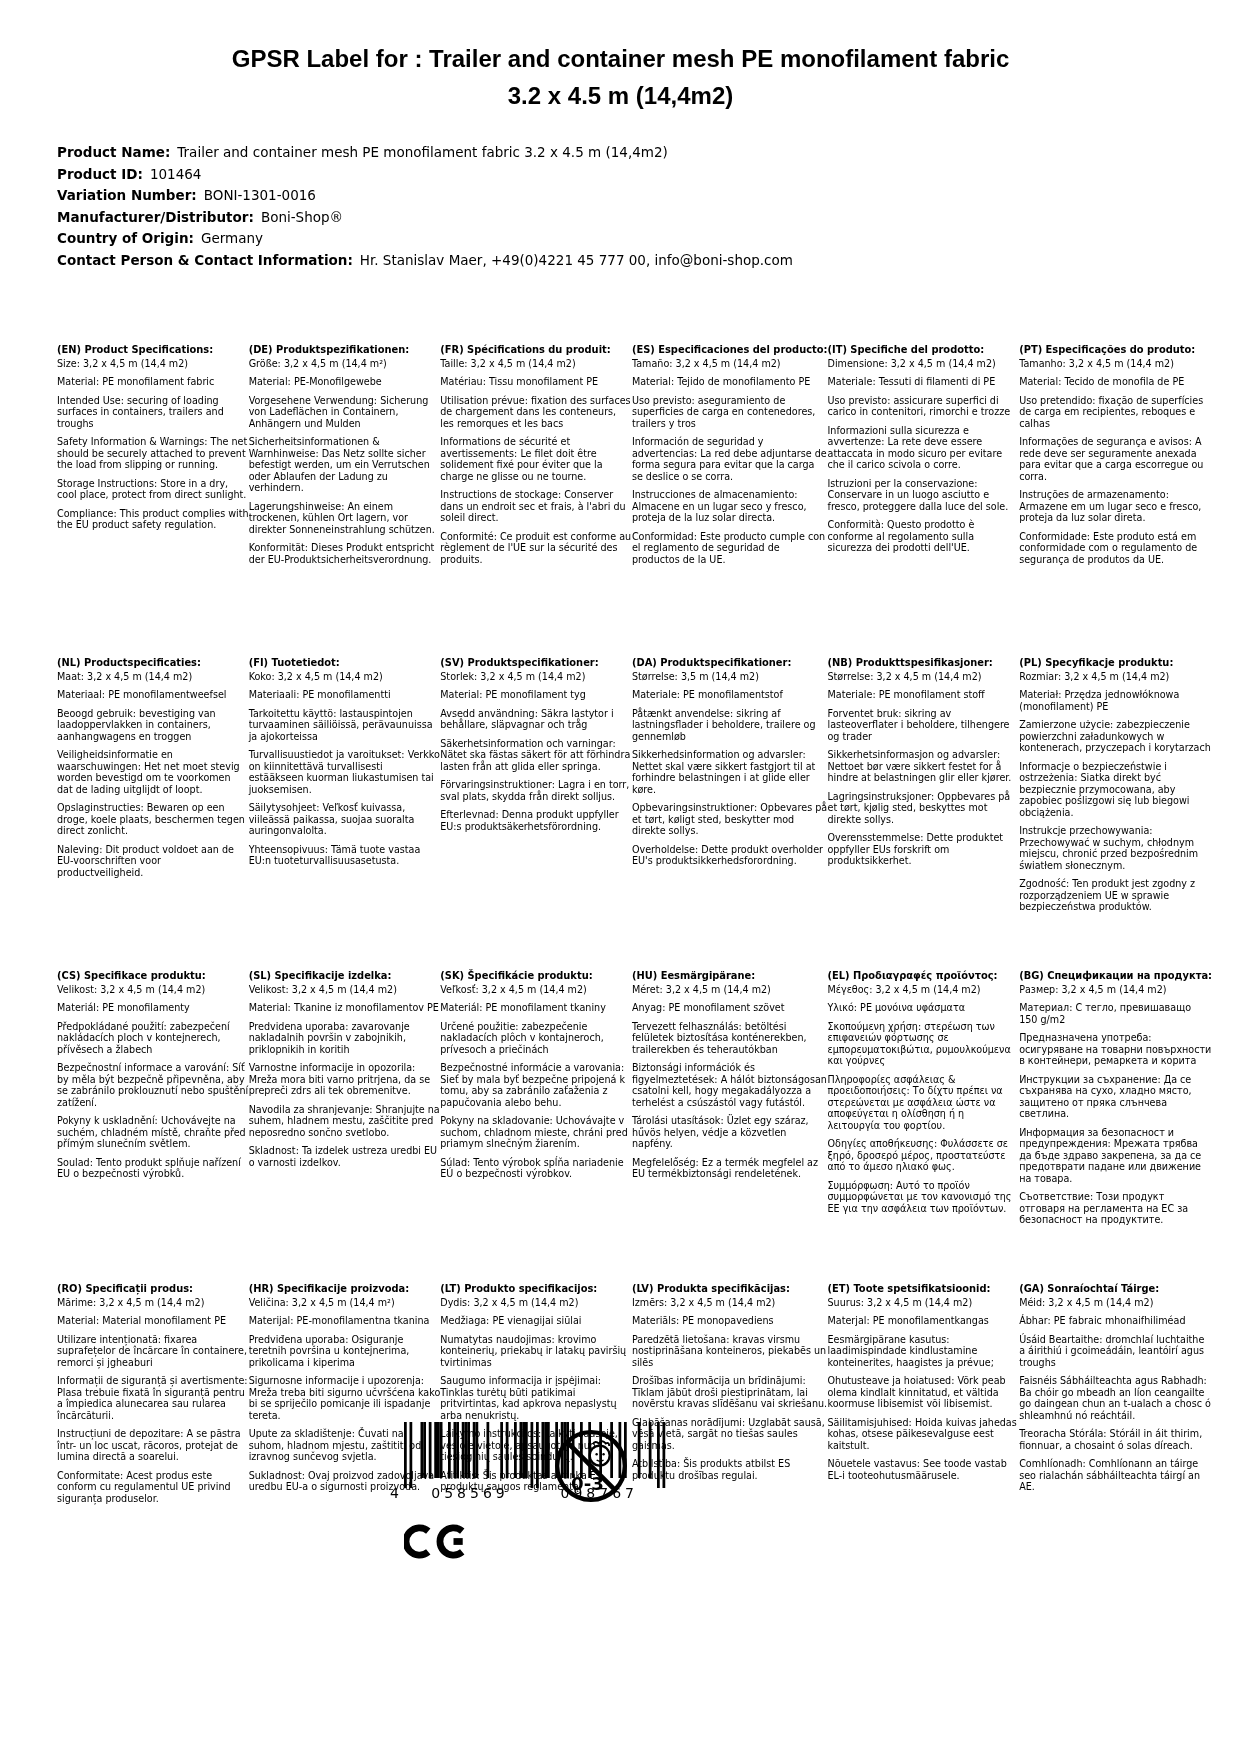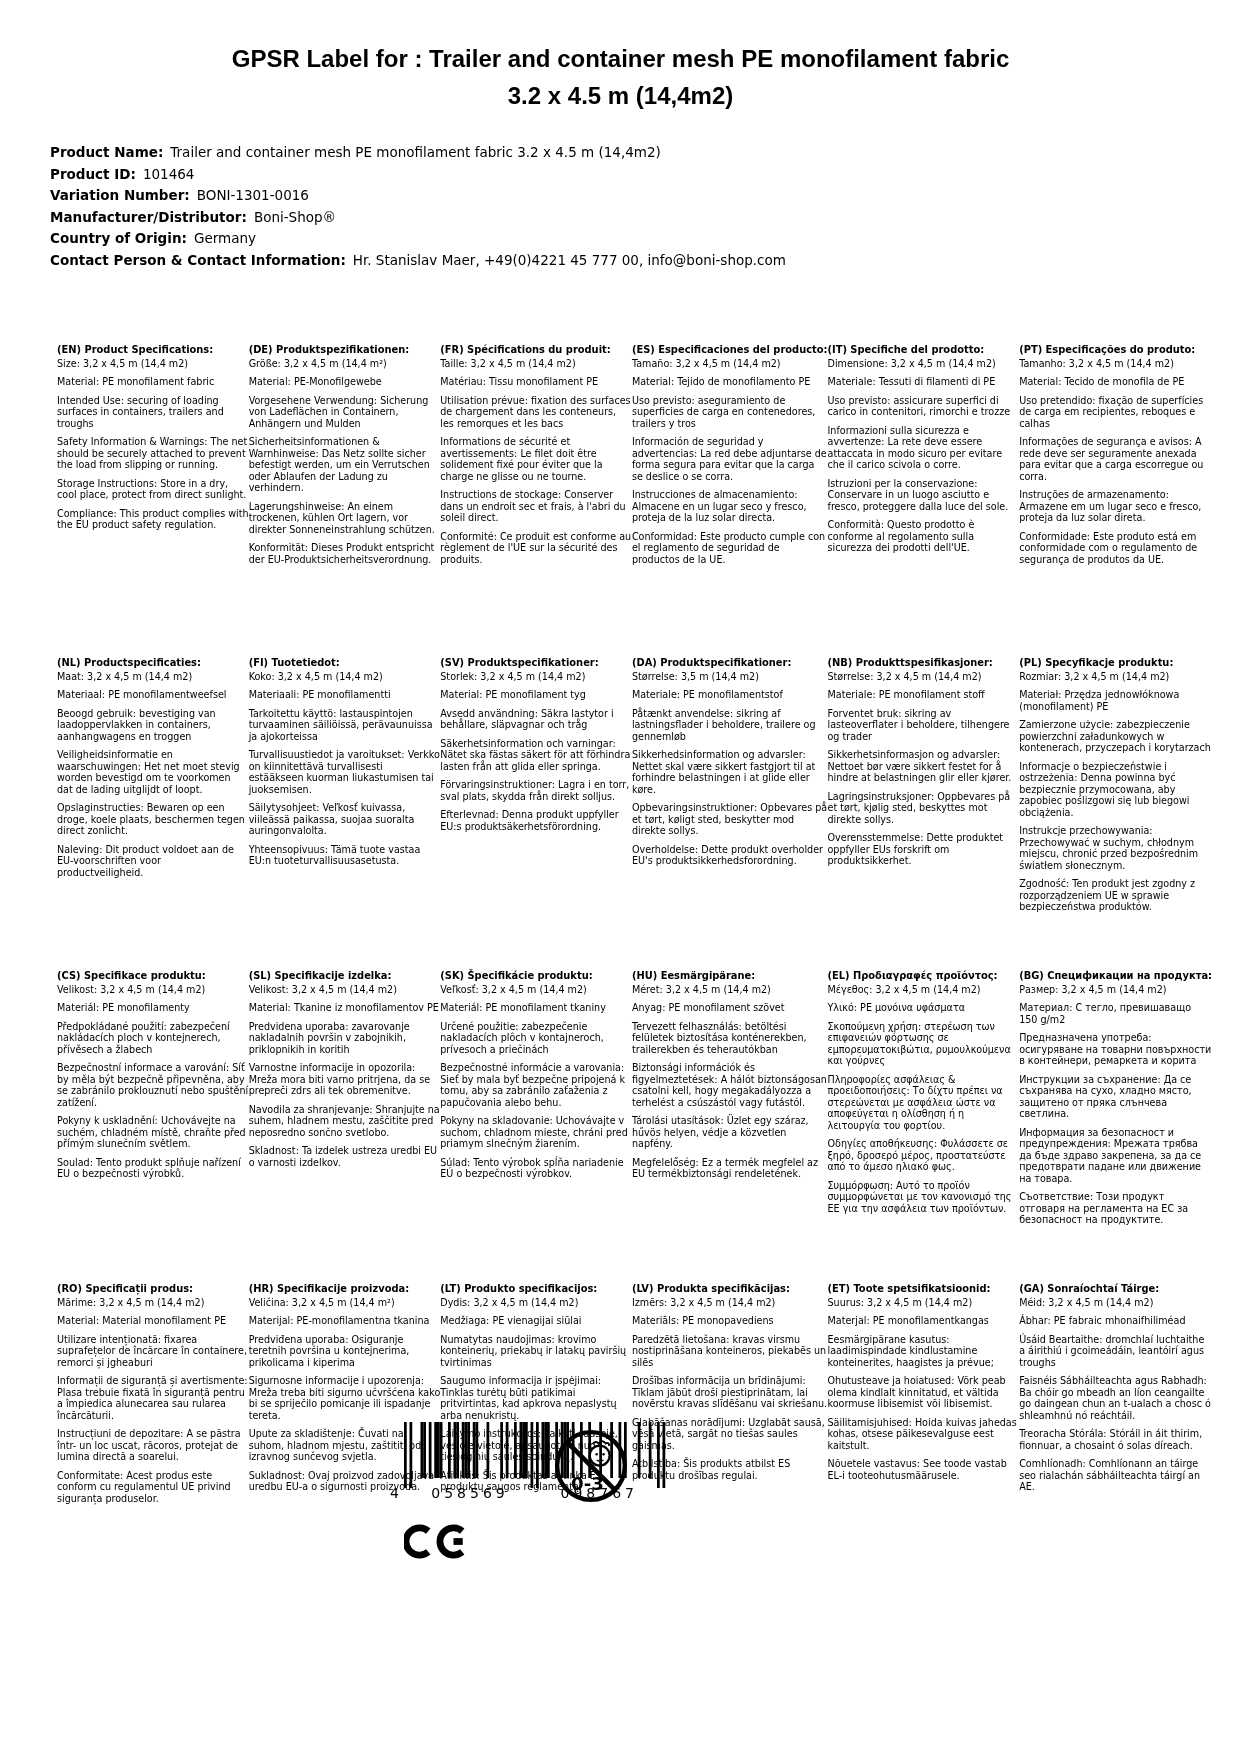--- a/index.html
+++ b/index.html
@@ -1,21 +1,21 @@
 <!DOCTYPE html>
 <html><head>
 <meta charset="utf-8">
 <style>
   html,body{margin:0;padding:0;background:#fff;}
   .page{position:relative;width:1241px;height:1754px;background:#ffffff;color:#000;
         font-family:"DejaVu Sans",sans-serif;overflow:hidden;}
   .title{position:absolute;top:40px;left:0;width:100%;text-align:center;margin:0;
          font-family:"Liberation Sans",sans-serif;font-weight:bold;font-size:24px;line-height:37px;}
   .tline{display:block;}
-  .info{position:absolute;left:50px;top:142px;font-size:13.5px;line-height:21.5px;}
+  .info{position:absolute;left:57px;top:142px;font-size:13.5px;line-height:21.5px;}
   .info-row .lbl{font-weight:bold;margin-right:7px;}
   .grid{position:absolute;left:57px;top:344px;width:1155px;display:grid;
         grid-template-columns:repeat(6,1fr);grid-auto-rows:313px;}
   .block{font-size:9.6px;line-height:11.5px;}
   .block .bh{font-weight:bold;font-size:9.9px;white-space:nowrap;margin:0 0 2px 0;}
   .block p{margin:0 0 7px 0;}
   .barcode{position:absolute;left:388px;top:1420px;}
   .ce{position:absolute;left:404px;top:1518px;}
   .age{position:absolute;left:552px;top:1424px;}
   svg{display:block;}
@@ -149,21 +149,21 @@
         <p>Forventet bruk: sikring av lasteoverflater i beholdere, tilhengere og trader</p>
         <p>Sikkerhetsinformasjon og advarsler: Nettoet bør være sikkert festet for å hindre at belastningen glir eller kjører.</p>
         <p>Lagringsinstruksjoner: Oppbevares på et tørt, kjølig sted, beskyttes mot direkte sollys.</p>
         <p>Overensstemmelse: Dette produktet oppfyller EUs forskrift om produktsikkerhet.</p>
       </div>
       <div class="block">
         <div class="bh">(PL) Specyfikacje produktu:</div>
         <p>Rozmiar: 3,2 x 4,5 m (14,4 m2)</p>
         <p>Materiał: Przędza jednowłóknowa (monofilament) PE</p>
         <p>Zamierzone użycie: zabezpieczenie powierzchni załadunkowych w kontenerach, przyczepach i korytarzach</p>
-        <p>Informacje o bezpieczeństwie i ostrzeżenia: Denna powinna być bezpiecznie przymocowana, aby zapobiec poślizgowi się lub biegowi obciążenia.</p>
+        <p>Informacje o bezpieczeństwie i ostrzeżenia: Siatka direkt być bezpiecznie przymocowana, aby zapobiec poślizgowi się lub biegowi obciążenia.</p>
         <p>Instrukcje przechowywania: Przechowywać w suchym, chłodnym miejscu, chronić przed bezpośrednim światłem słonecznym.</p>
         <p>Zgodność: Ten produkt jest zgodny z rozporządzeniem UE w sprawie bezpieczeństwa produktów.</p>
       </div>
       <div class="block">
         <div class="bh">(CS) Specifikace produktu:</div>
         <p>Velikost: 3,2 x 4,5 m (14,4 m2)</p>
         <p>Materiál: PE monofilamenty</p>
         <p>Předpokládané použití: zabezpečení nakládacích ploch v kontejnerech, přívěsech a žlabech</p>
         <p>Bezpečnostní informace a varování: Síť by měla být bezpečně připevněna, aby se zabránilo proklouznutí nebo spuštění zatížení.</p>
         <p>Pokyny k uskladnění: Uchovávejte na suchém, chladném místě, chraňte před přímým slunečním světlem.</p>

